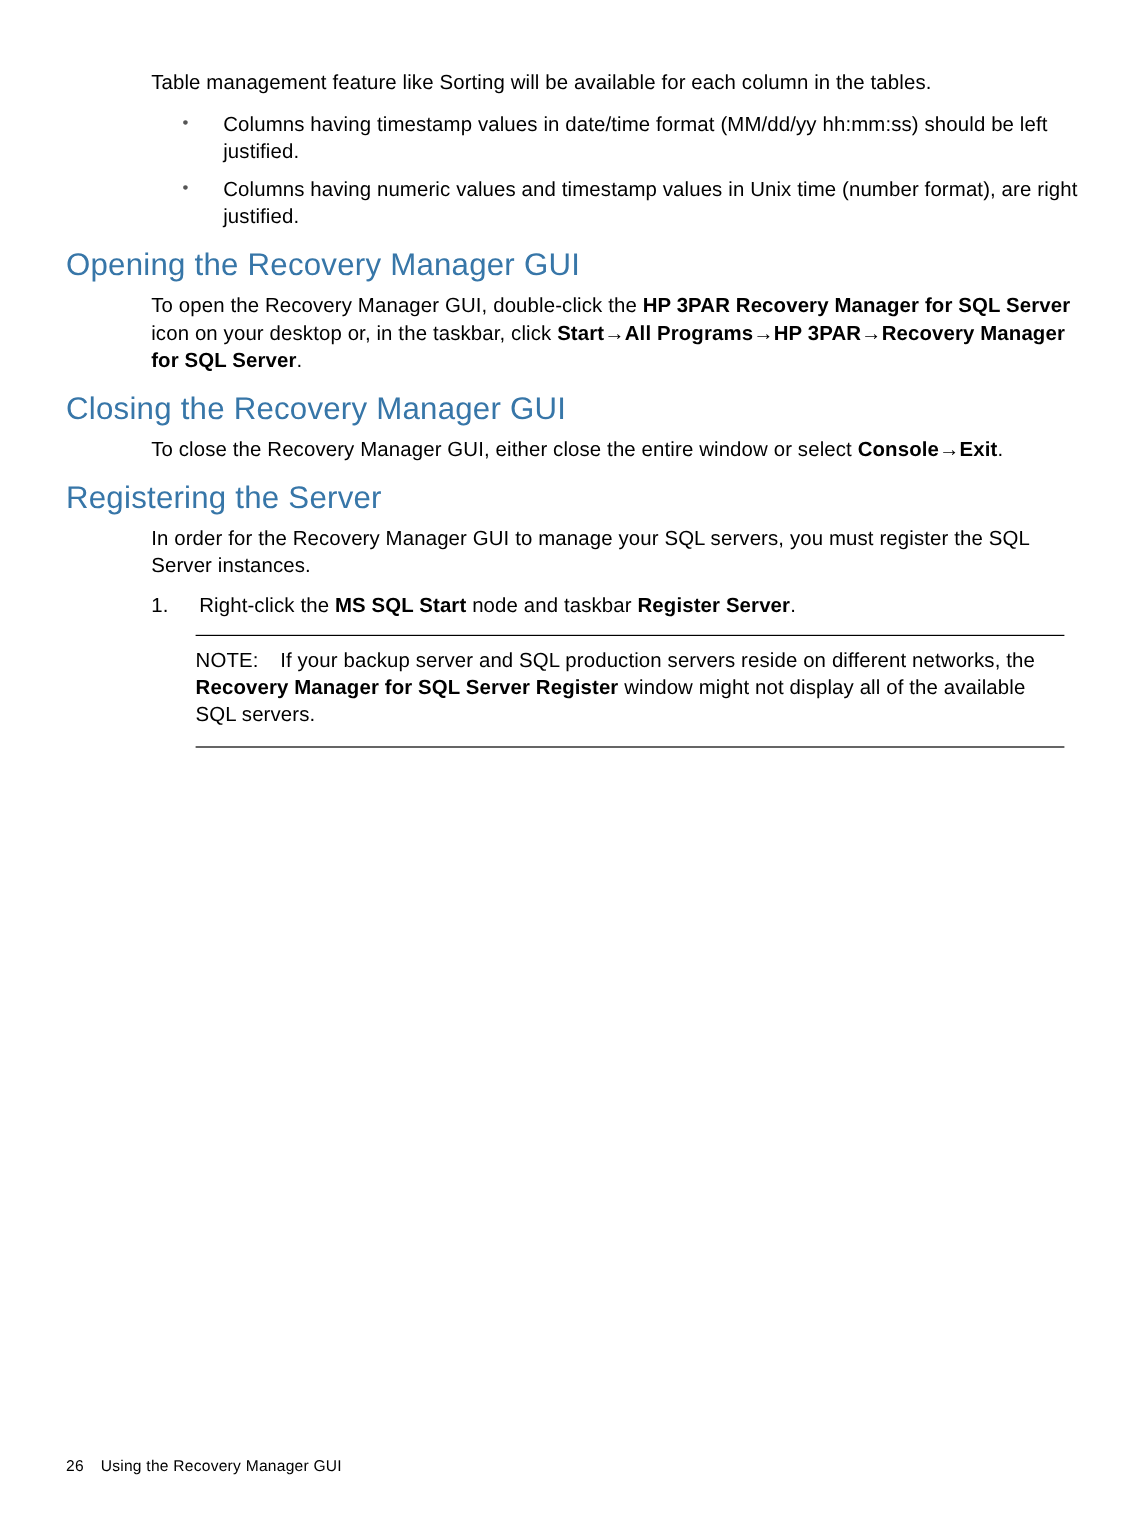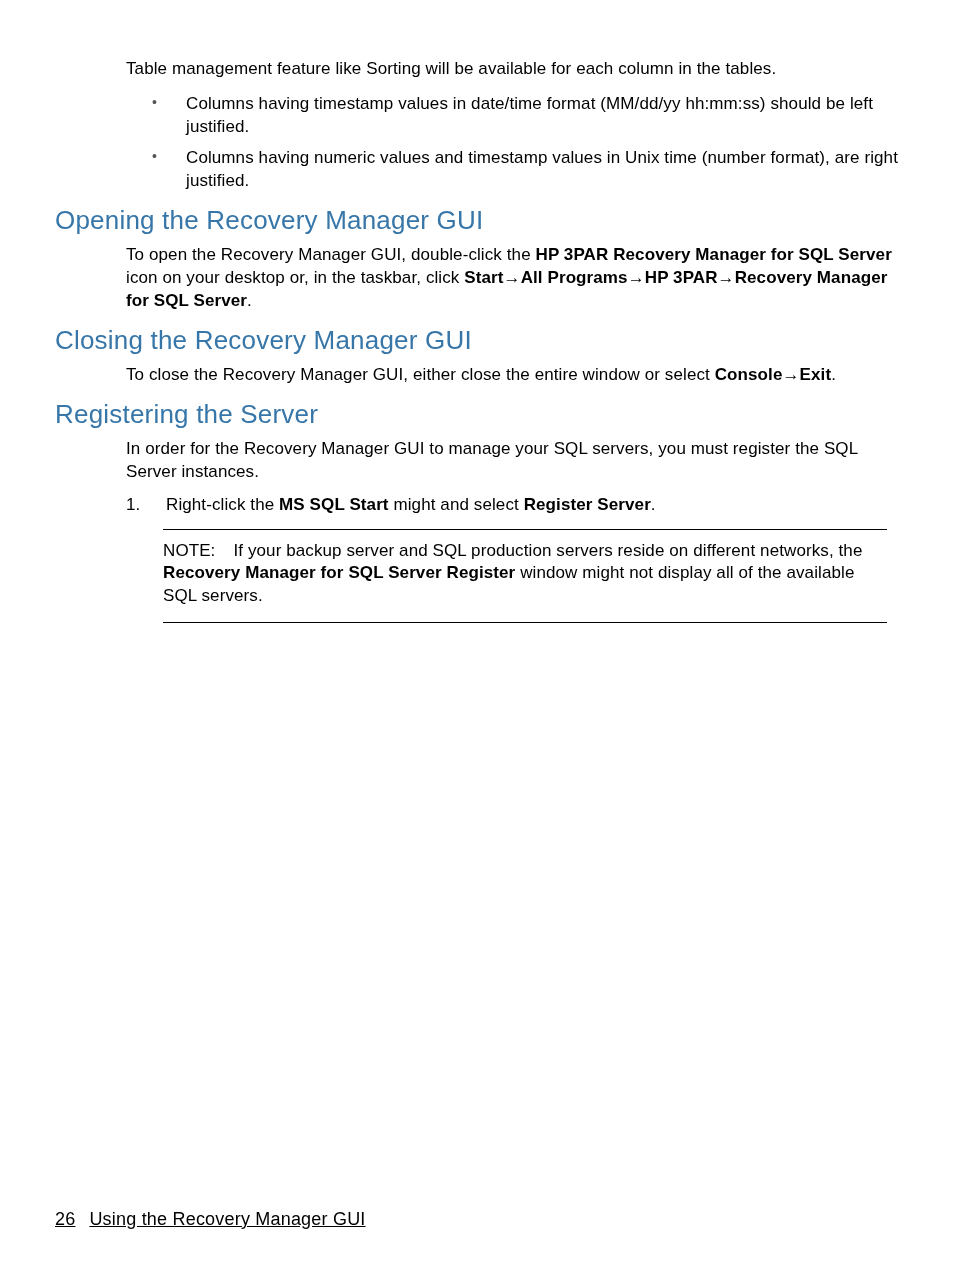--- a/index.html
+++ b/index.html
@@ -93,23 +93,22 @@
       margin-bottom: 0;
     }
     .note-label {
       font-weight: normal;
       margin-right: 18px;
     }
     .footer {
       position: absolute;
       bottom: 40px;
       left: 55px;
-      font-size: 18px;
+      font-size: 13px;
       letter-spacing: 0.2px;
-      text-decoration: underline;
     }
     .footer .pagenum {
       margin-right: 14px;
     }
     .arrow {
       font-family: Arial, sans-serif;
     }
   </style>
 </head>
 <body>
@@ -131,21 +130,21 @@
   <p class="body">
     <span>To close the Recovery Manager GUI, either close the entire window or select </span><span class="b">Console</span><span class="arrow">→</span><span class="b">Exit</span><span>.</span>
   </p>
 
   <h2>Registering the Server</h2>
   <p class="body">In order for the Recovery Manager GUI to manage your SQL servers, you must register the SQL Server instances.</p>
 
   <ol class="steps">
     <li>
       <span class="num">1.</span>
-      <span>Right-click the </span><span class="b">MS SQL Start</span><span> might and select </span><span class="b">Register Server</span><span>.</span>
+      <span>Right-click the </span><span class="b">MS SQL Start</span><span> node and taskbar </span><span class="b">Register Server</span><span>.</span>
     </li>
   </ol>
 
   <div class="note-box">
     <p>
       <span class="note-label">NOTE:</span><span>If your backup server and SQL production servers reside on different networks, the </span><span class="b">Recovery Manager for SQL Server Register</span><span> window might not display all of the available SQL servers.</span>
     </p>
   </div>
 </div>
 

